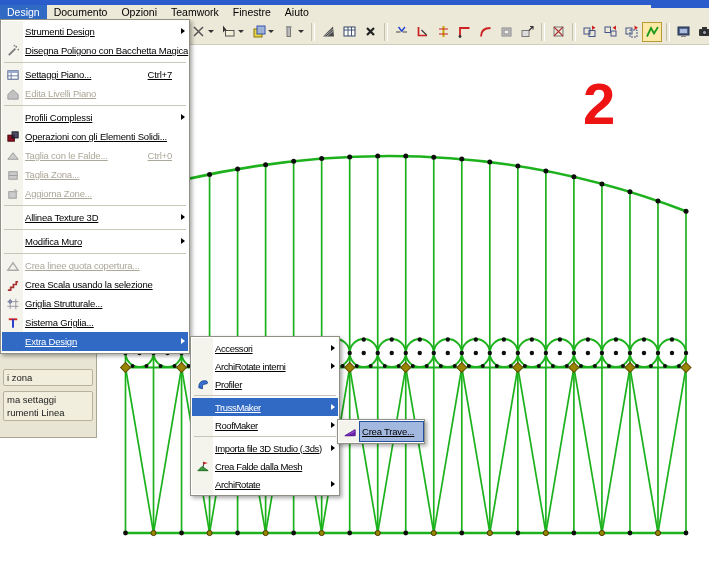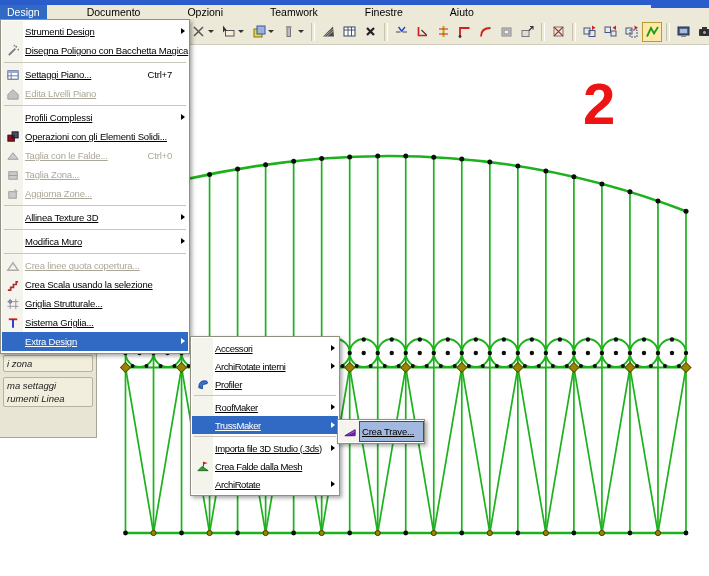--- a/index.html
+++ b/index.html
@@ -1,52 +1,52 @@
 <!DOCTYPE html>
 <html><head>
 <meta charset="utf-8">
 <style>
   html,body{margin:0;padding:0;width:709px;height:576px;overflow:hidden;
     font-family:"Liberation Sans","DejaVu Sans",sans-serif;background:#fff;position:relative;}
   .title-strip{position:absolute;left:0;top:0;width:709px;height:5px;z-index:50;}
   .title-strip-right{position:absolute;right:0;top:0;width:58px;height:8px;z-index:50;}
   .menubar{position:absolute;left:0;top:5px;width:709px;height:14px;background:#ece9d8;
-    display:flex;align-items:stretch;font-size:10.5px;z-index:40;gap:33px;}
+    display:flex;align-items:stretch;font-size:10.5px;z-index:40;}
   .mb-item{padding:0 7px;display:flex;align-items:center;color:#000;}
   .mb-item.active{background:#316ac5;color:#fff;}
   .toolbar{position:absolute;left:0;top:19px;width:709px;height:26px;background:#ece9d8;
     border-bottom:1px solid #cfccba;display:flex;align-items:center;
     padding-left:188px;box-sizing:border-box;z-index:20;}
   .tbtn{width:20px;height:20px;flex:0 0 auto;display:flex;align-items:center;
     justify-content:center;margin-right:1px;border:1px solid transparent;box-sizing:border-box;}
   .tbtn.dd{width:29px;}
   .tbtn.pressed{background:#ffe9a8;border:1px solid #b89a33;}
   .tbtn svg{width:15px;height:15px;}
   .ddarr{width:0;height:0;border-top:3px solid #333;border-left:3px solid transparent;
     border-right:3px solid transparent;margin-left:2px;}
   .tsep{width:2px;height:18px;border-left:1px solid #c4c1ae;border-right:1px solid #fff;
     margin:0 3px;flex:0 0 auto;}
   .canvas{position:absolute;left:0;top:45px;width:709px;height:531px;background:#fff;z-index:1;}
   #truss-svg{position:absolute;left:0;top:0;}
   .fig2{position:absolute;left:583px;top:30px;font-size:58px;font-weight:bold;line-height:1;}
   .info-panel{position:absolute;left:0;top:307px;width:97px;height:86px;background:#e9e5d4;
-    border:1px solid #a9a695;border-left:none;padding:2px 3px;box-sizing:border-box;
-    font-size:9.5px;z-index:5;color:#222;font-style:italic;}
+    border:1px solid #a9a695;border-left:none;padding:16px 3px;box-sizing:border-box;
+    font-size:9.5px;z-index:5;color:#222;}
   .ip-box{border:1px solid #b6b29e;border-radius:2px;background:#f1eedd;
     padding:1px 3px;margin-bottom:5px;line-height:13px;white-space:nowrap;overflow:hidden;}
   .menu{position:absolute;background:#fff;border:1px solid #8f8f82;
     box-shadow:2px 2px 4px rgba(0,0,0,.35);padding:2px 1px;box-sizing:border-box;
     font-size:9.5px;letter-spacing:-0.2px;color:#000;}
   .gutterbg{position:absolute;left:1px;top:1px;bottom:1px;width:21px;background:#f4f3ec;}
   .mi{position:relative;height:var(--rh,19px);display:flex;align-items:center;cursor:default;}
   .mi .gut{width:21px;flex:0 0 21px;display:flex;justify-content:center;align-items:center;}
   .mi .gut svg{width:14px;height:14px;}
   .rest{flex:1;display:flex;align-items:center;height:100%;position:relative;min-width:0;}
   .mi .lbl{white-space:nowrap;padding-left:2px;text-decoration:underline;}
-  .mi .sc{margin-left:auto;padding-right:16px;white-space:nowrap;}
+  .mi .sc{margin-left:auto;padding-right:16px;white-space:nowrap;text-decoration:underline;}
   .arrsp{position:absolute;right:3px;top:50%;margin-top:-3.5px;width:0;height:0;
     border-left:4px solid #000;border-top:3.5px solid transparent;border-bottom:3.5px solid transparent;}
   .mi.hl{color:#fff;}
   .mi.hl .arrsp{border-left-color:#fff;}
   .mi.dis{color:#aca899;text-align:right;}
   .mi.fc .rest{background:#a3b8de;outline:1px solid #24509e;}
   .msep{height:5px;position:relative;}
   .msep::after{content:"";position:absolute;left:2px;right:2px;top:2px;border-top:1px solid #c9c6b8;}
   #design-menu{left:0;top:19px;width:190px;z-index:30;--rh:19px;}
   #extra-menu{left:190px;top:336px;width:150px;z-index:31;--rh:18px;letter-spacing:-0.4px;}
@@ -617,31 +617,31 @@
       <span class="gut">
         <svg viewBox="0 0 15 15">
           <path d="M3 11.5 Q3 4 9 4 Q13.2 4 12 7 L8 8 Q6 9 7 12.5 Z" fill="#3a6fd0" stroke="#15488f"></path>
         </svg>
       </span>
       <span class="rest">
         <span class="lbl">Profiler</span>
       </span>
     </div>
     <div class="msep"></div>
+    <div class="mi hl" style="background:#316ac5">
+      <span class="gut"></span>
+      <span class="rest">
+        <span class="lbl">TrussMaker</span>
+        <span class="arrsp"></span>
+      </span>
+    </div>
     <div class="mi">
       <span class="gut"></span>
       <span class="rest">
         <span class="lbl">RoofMaker</span>
-        <span class="arrsp"></span>
-      </span>
-    </div>
-    <div class="mi hl" style="background:#316ac5">
-      <span class="gut"></span>
-      <span class="rest">
-        <span class="lbl">TrussMaker</span>
         <span class="arrsp"></span>
       </span>
     </div>
     <div class="msep"></div>
     <div class="mi">
       <span class="gut"></span>
       <span class="rest">
         <span class="lbl">Importa file 3D Studio (.3ds)</span>
         <span class="arrsp"></span>
       </span>

